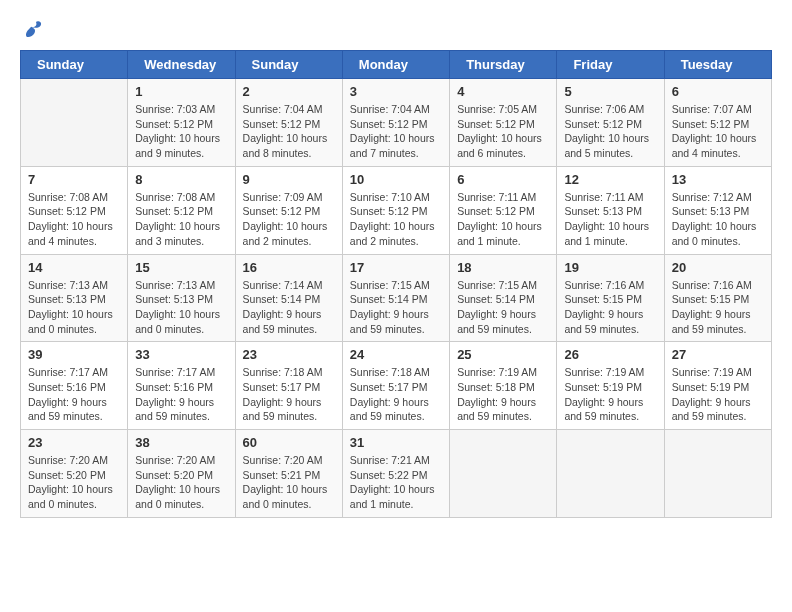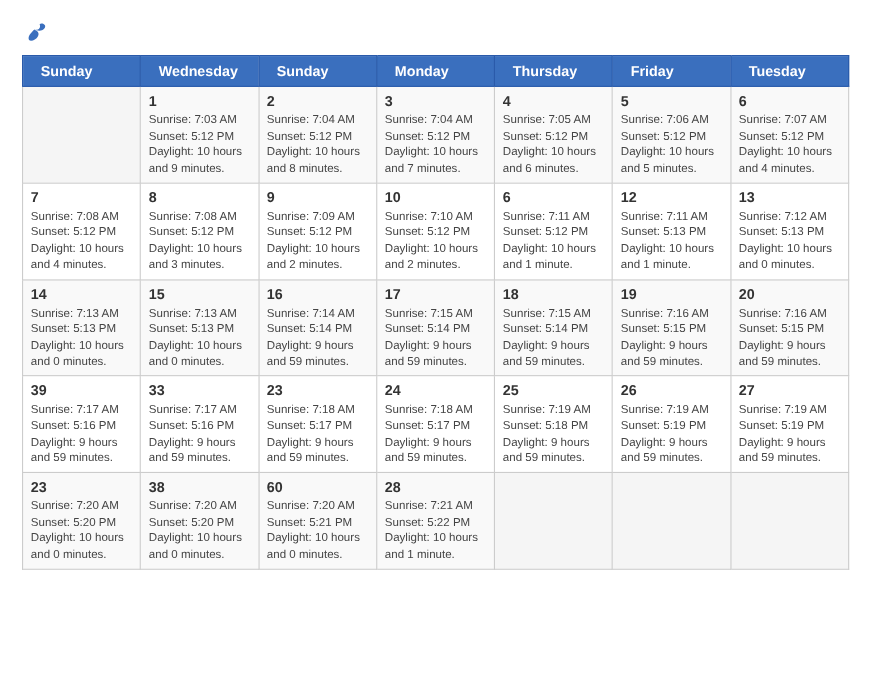--- a/index.html
+++ b/index.html
@@ -247,21 +247,21 @@
         </td>
         <td>
           <span class="day-number">38</span>
           <div class="day-info">Sunrise: 7:20 AM<br>Sunset: 5:20 PM<br>Daylight: 10 hours and 0 minutes.</div>
         </td>
         <td>
           <span class="day-number">60</span>
           <div class="day-info">Sunrise: 7:20 AM<br>Sunset: 5:21 PM<br>Daylight: 10 hours and 0 minutes.</div>
         </td>
         <td>
-          <span class="day-number">28</span>
+          <span class="day-number">31</span>
           <div class="day-info">Sunrise: 7:21 AM<br>Sunset: 5:22 PM<br>Daylight: 10 hours and 1 minute.</div>
         </td>
         <td class="empty-cell"></td>
         <td class="empty-cell"></td>
         <td class="empty-cell"></td>
       </tr>
     </tbody>
 </table>
 
 </body></html>

